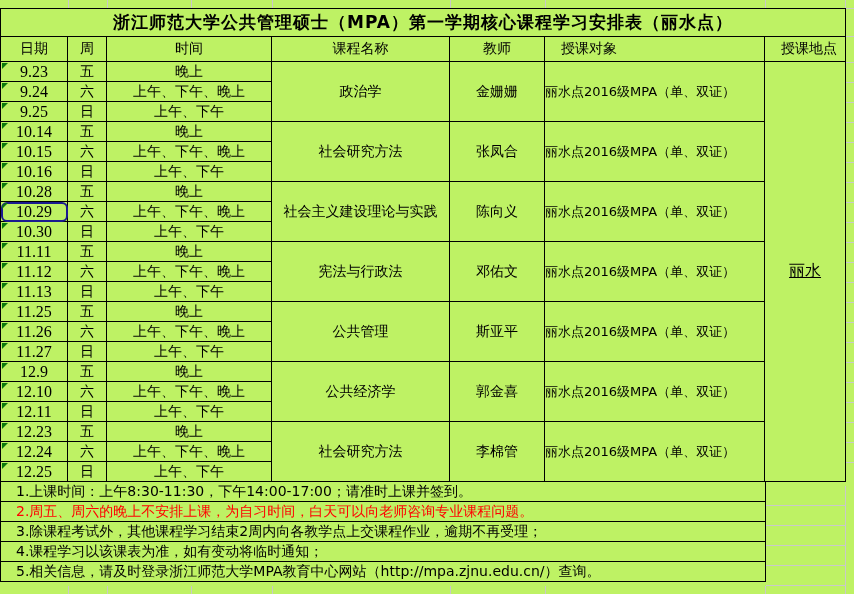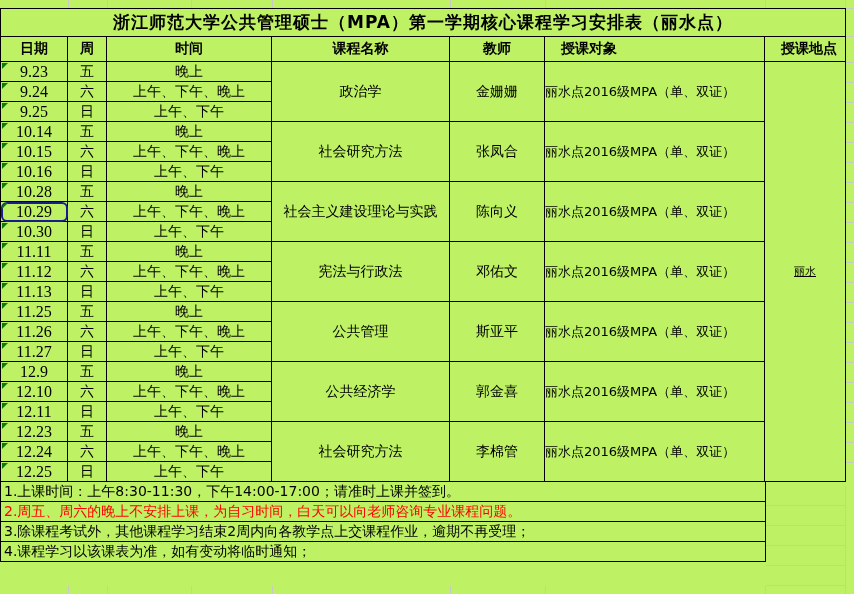--- a/index.html
+++ b/index.html
@@ -4,32 +4,32 @@
 <style>
   html,body{margin:0;padding:0;}
   .screen{
     position:relative;width:854px;height:594px;background:#bef264;
     font-family:"DejaVu Sans","Liberation Sans",sans-serif;
     overflow:hidden;color:#000;
   }
   table.main{border-collapse:collapse;table-layout:fixed;width:845px;margin:8px 0 0 0;}
   table.main td,table.main th{border:1px solid #000;padding:0;overflow:hidden;white-space:nowrap;}
   .title-cell{font-size:17px;font-weight:bold;text-align:center;height:27px;letter-spacing:1px;}
-  .header-row th{font-size:14px;height:24px;text-align:center;font-weight:bold;}
+  .header-row th{font-size:14px;height:24px;text-align:center;font-weight:normal;}
   .header-row th.al{text-align:left;padding-left:16px;}
   td.c-date{font-family:Liberation Serif, serif;font-size:16px;text-align:center;position:relative;height:19px;}
   td.c-day,td.c-time,td.c-course,td.c-teacher{font-size:14px;text-align:center;}
   td.c-target{font-size:13px;text-align:left;padding-left:4px;}
-  td.c-loc{font-size:11px;text-align:center;text-decoration:underline;}
+  td.c-loc{font-size:16px;text-align:center;text-decoration:underline;}
   .tri{position:absolute;left:1px;top:1px;width:0;height:0;
        border-top:6px solid var(--green,#0a7a0a);border-right:6px solid transparent;}
   td.selected{outline:2px solid var(--sel,#1b1b90);outline-offset:-2px;border-radius:6px;}
   .notes{width:764px;border-left:1px solid #000;border-right:1px solid #000;}
   .note-row{height:19px;line-height:19px;border-bottom:1px solid #000;
-            font-size:14px;padding-left:3px;white-space:nowrap;overflow:hidden;}
+            font-size:14px;padding-left:15px;white-space:nowrap;overflow:hidden;}
   
   .vline{position:absolute;width:1px;background:var(--grid,#c9c9c9);}
   .hline{position:absolute;height:1px;background:var(--grid,#c9c9c9);}
   .right-ticks{position:absolute;left:846px;top:62px;width:8px;height:420px;
     background:repeating-linear-gradient(to bottom,var(--grid,#c9c9c9) 0 1px,transparent 1px 20px);}
   .notes-ticks{position:absolute;left:766px;top:486px;width:79px;height:100px;
     background:repeating-linear-gradient(to bottom,transparent 0 19px,var(--grid,#c9c9c9) 19px 20px);}
 </style>
 </head>
 <body>
@@ -189,20 +189,21 @@
           <td class="c-time">上午、下午</td>
         </tr>
       </tbody>
   </table>
 
   <div class="notes" id="notes">
       <div class="note-row" style="color: rgb(0, 0, 0);">1.上课时间：上午8:30-11:30，下午14:00-17:00；请准时上课并签到。</div>
       <div class="note-row" style="color: rgb(255, 0, 0);">2.周五、周六的晚上不安排上课，为自习时间，白天可以向老师咨询专业课程问题。</div>
       <div class="note-row" style="color: rgb(0, 0, 0);">3.除课程考试外，其他课程学习结束2周内向各教学点上交课程作业，逾期不再受理；</div>
       <div class="note-row" style="color: rgb(0, 0, 0);">4.课程学习以该课表为准，如有变动将临时通知；</div>
+      <div class="note-row" style="color: rgb(0, 0, 0);">5.相关信息，请及时登录浙江师范大学MPA教育中心网站（http://mpa.zjnu.edu.cn/）查询。</div>
     </div>
 
   <div class="right-ticks"></div>
   <div class="notes-ticks"></div>
   <div class="vline" style="left:845px;top:486px;height:108px"></div>
   <div class="hline" style="left:846px;top:8px;width:8px"></div>
   <div class="hline" style="left:846px;top:36px;width:8px"></div>
   <div id="sliver-top">
       <div class="vline" style="left: 68px; top: 0px; height: 8px;"></div>
       <div class="vline" style="left: 107px; top: 0px; height: 8px;"></div>

